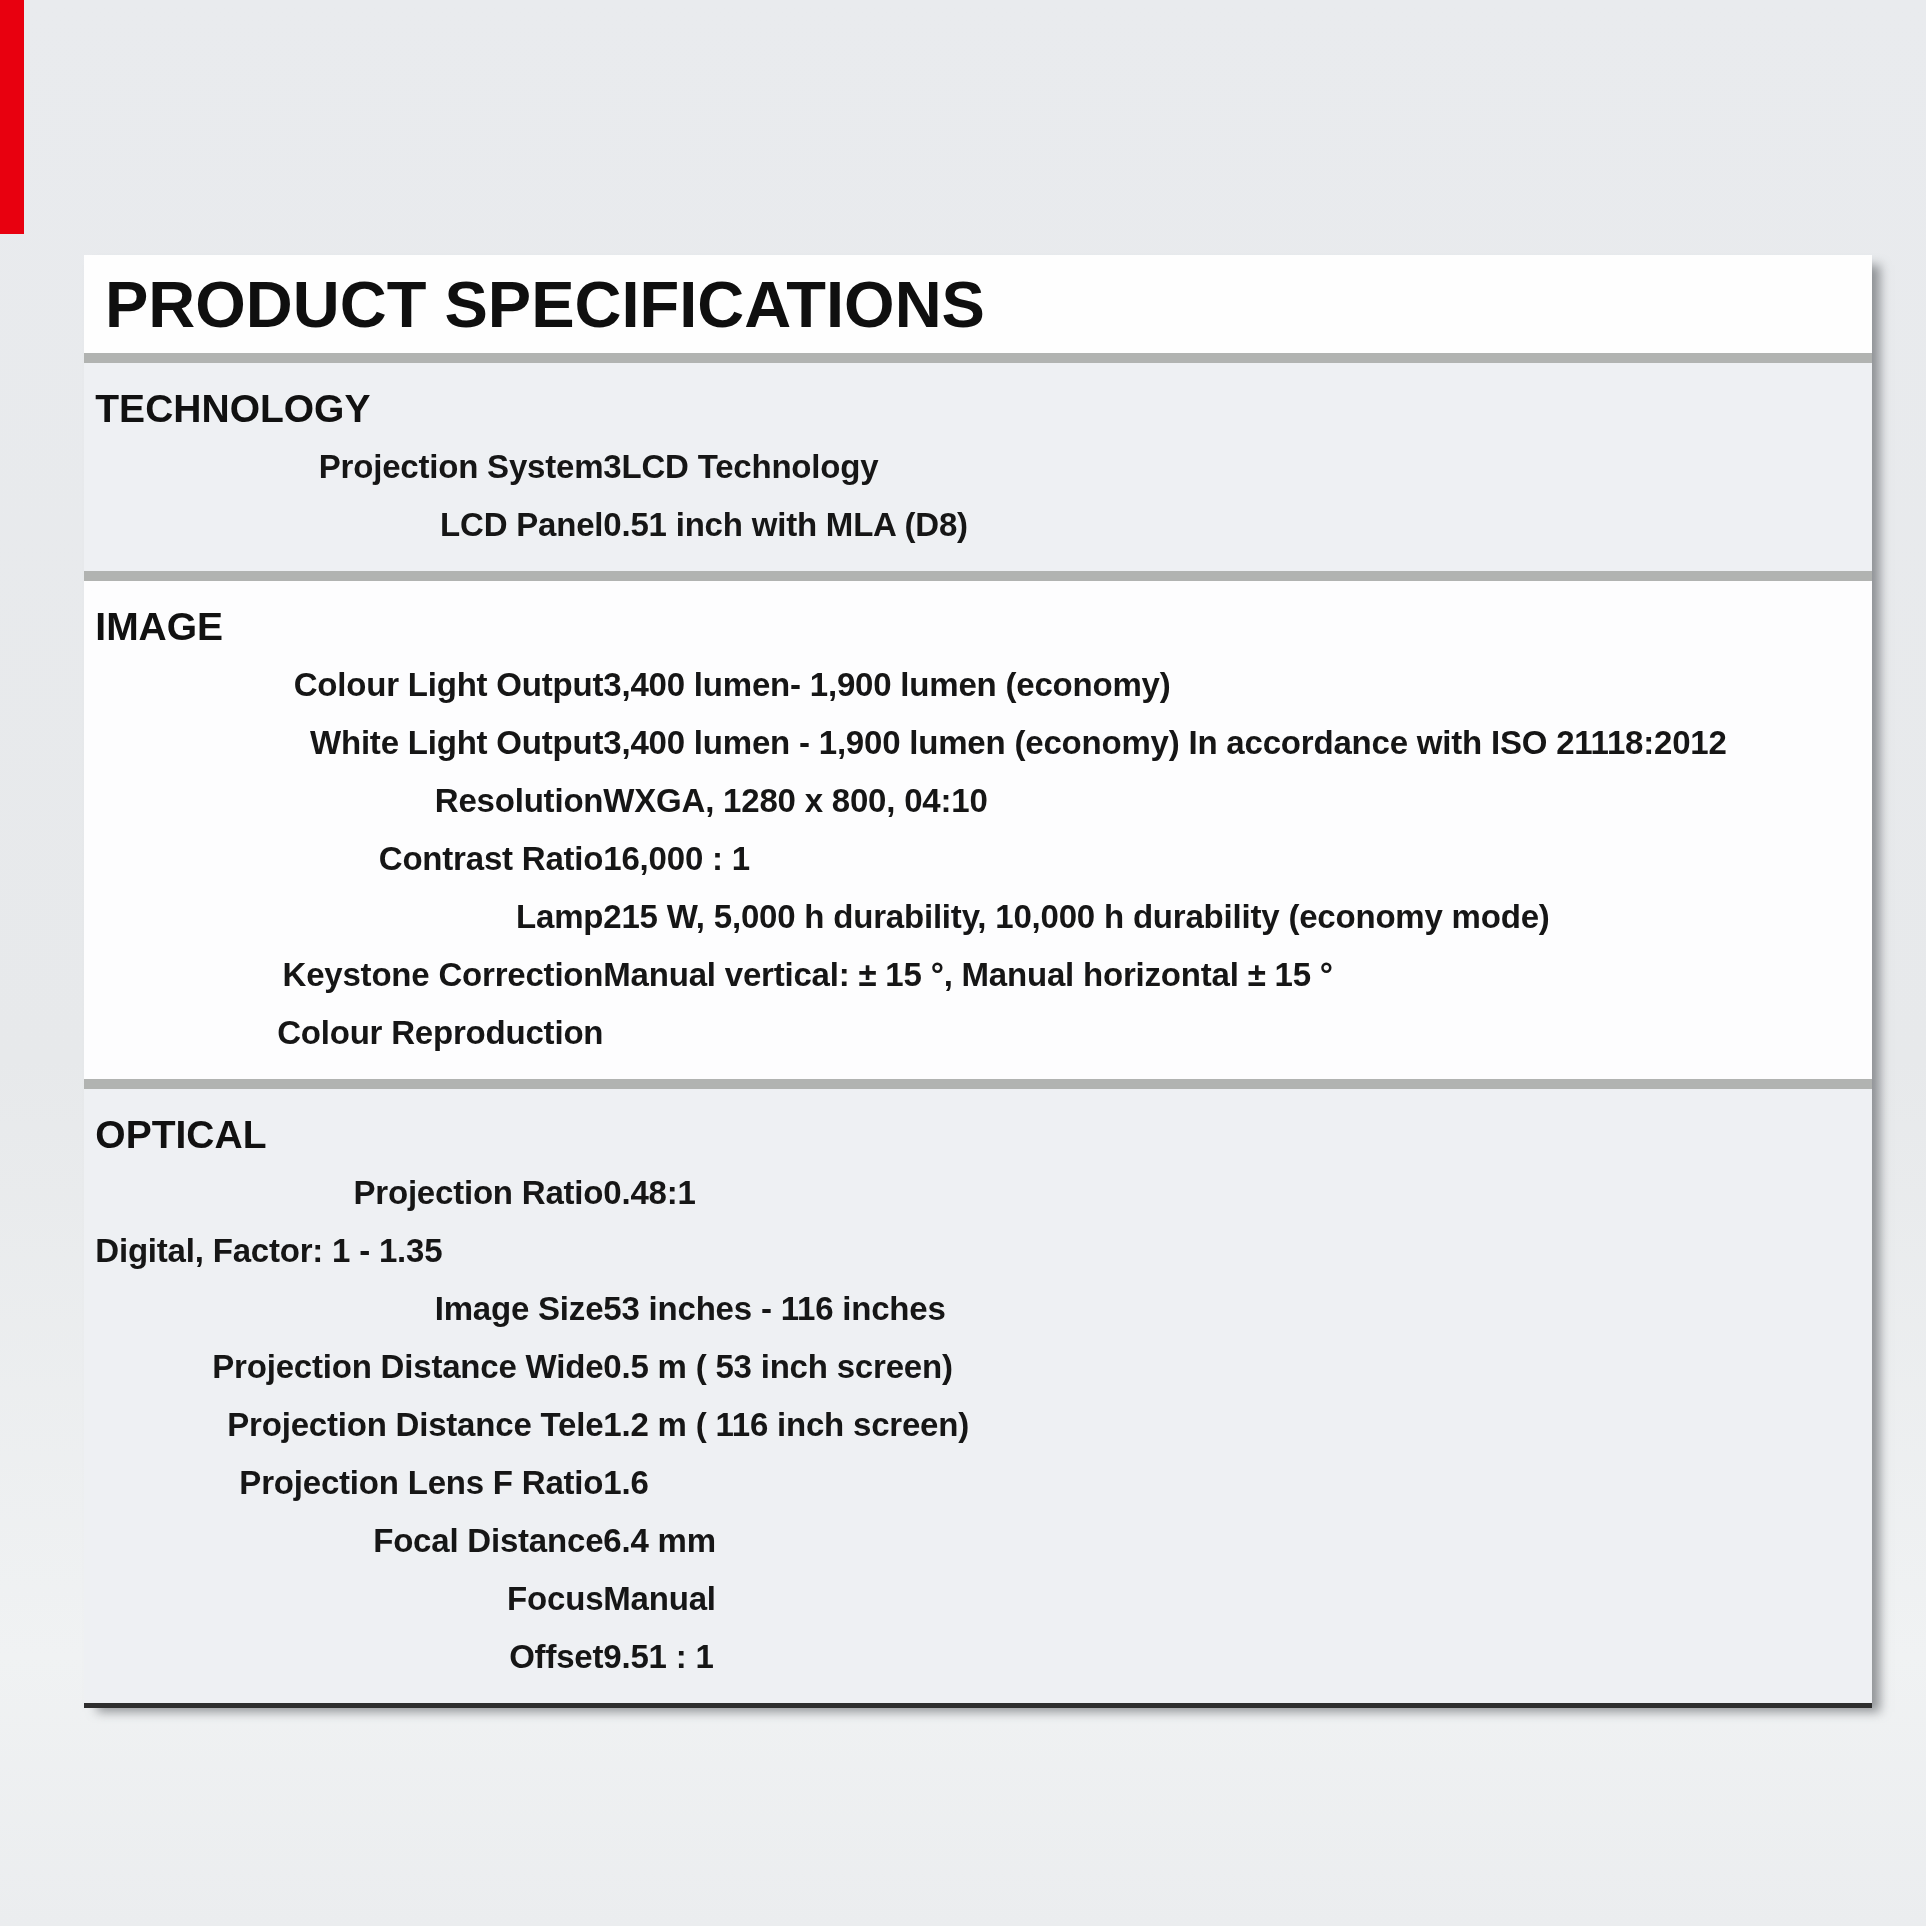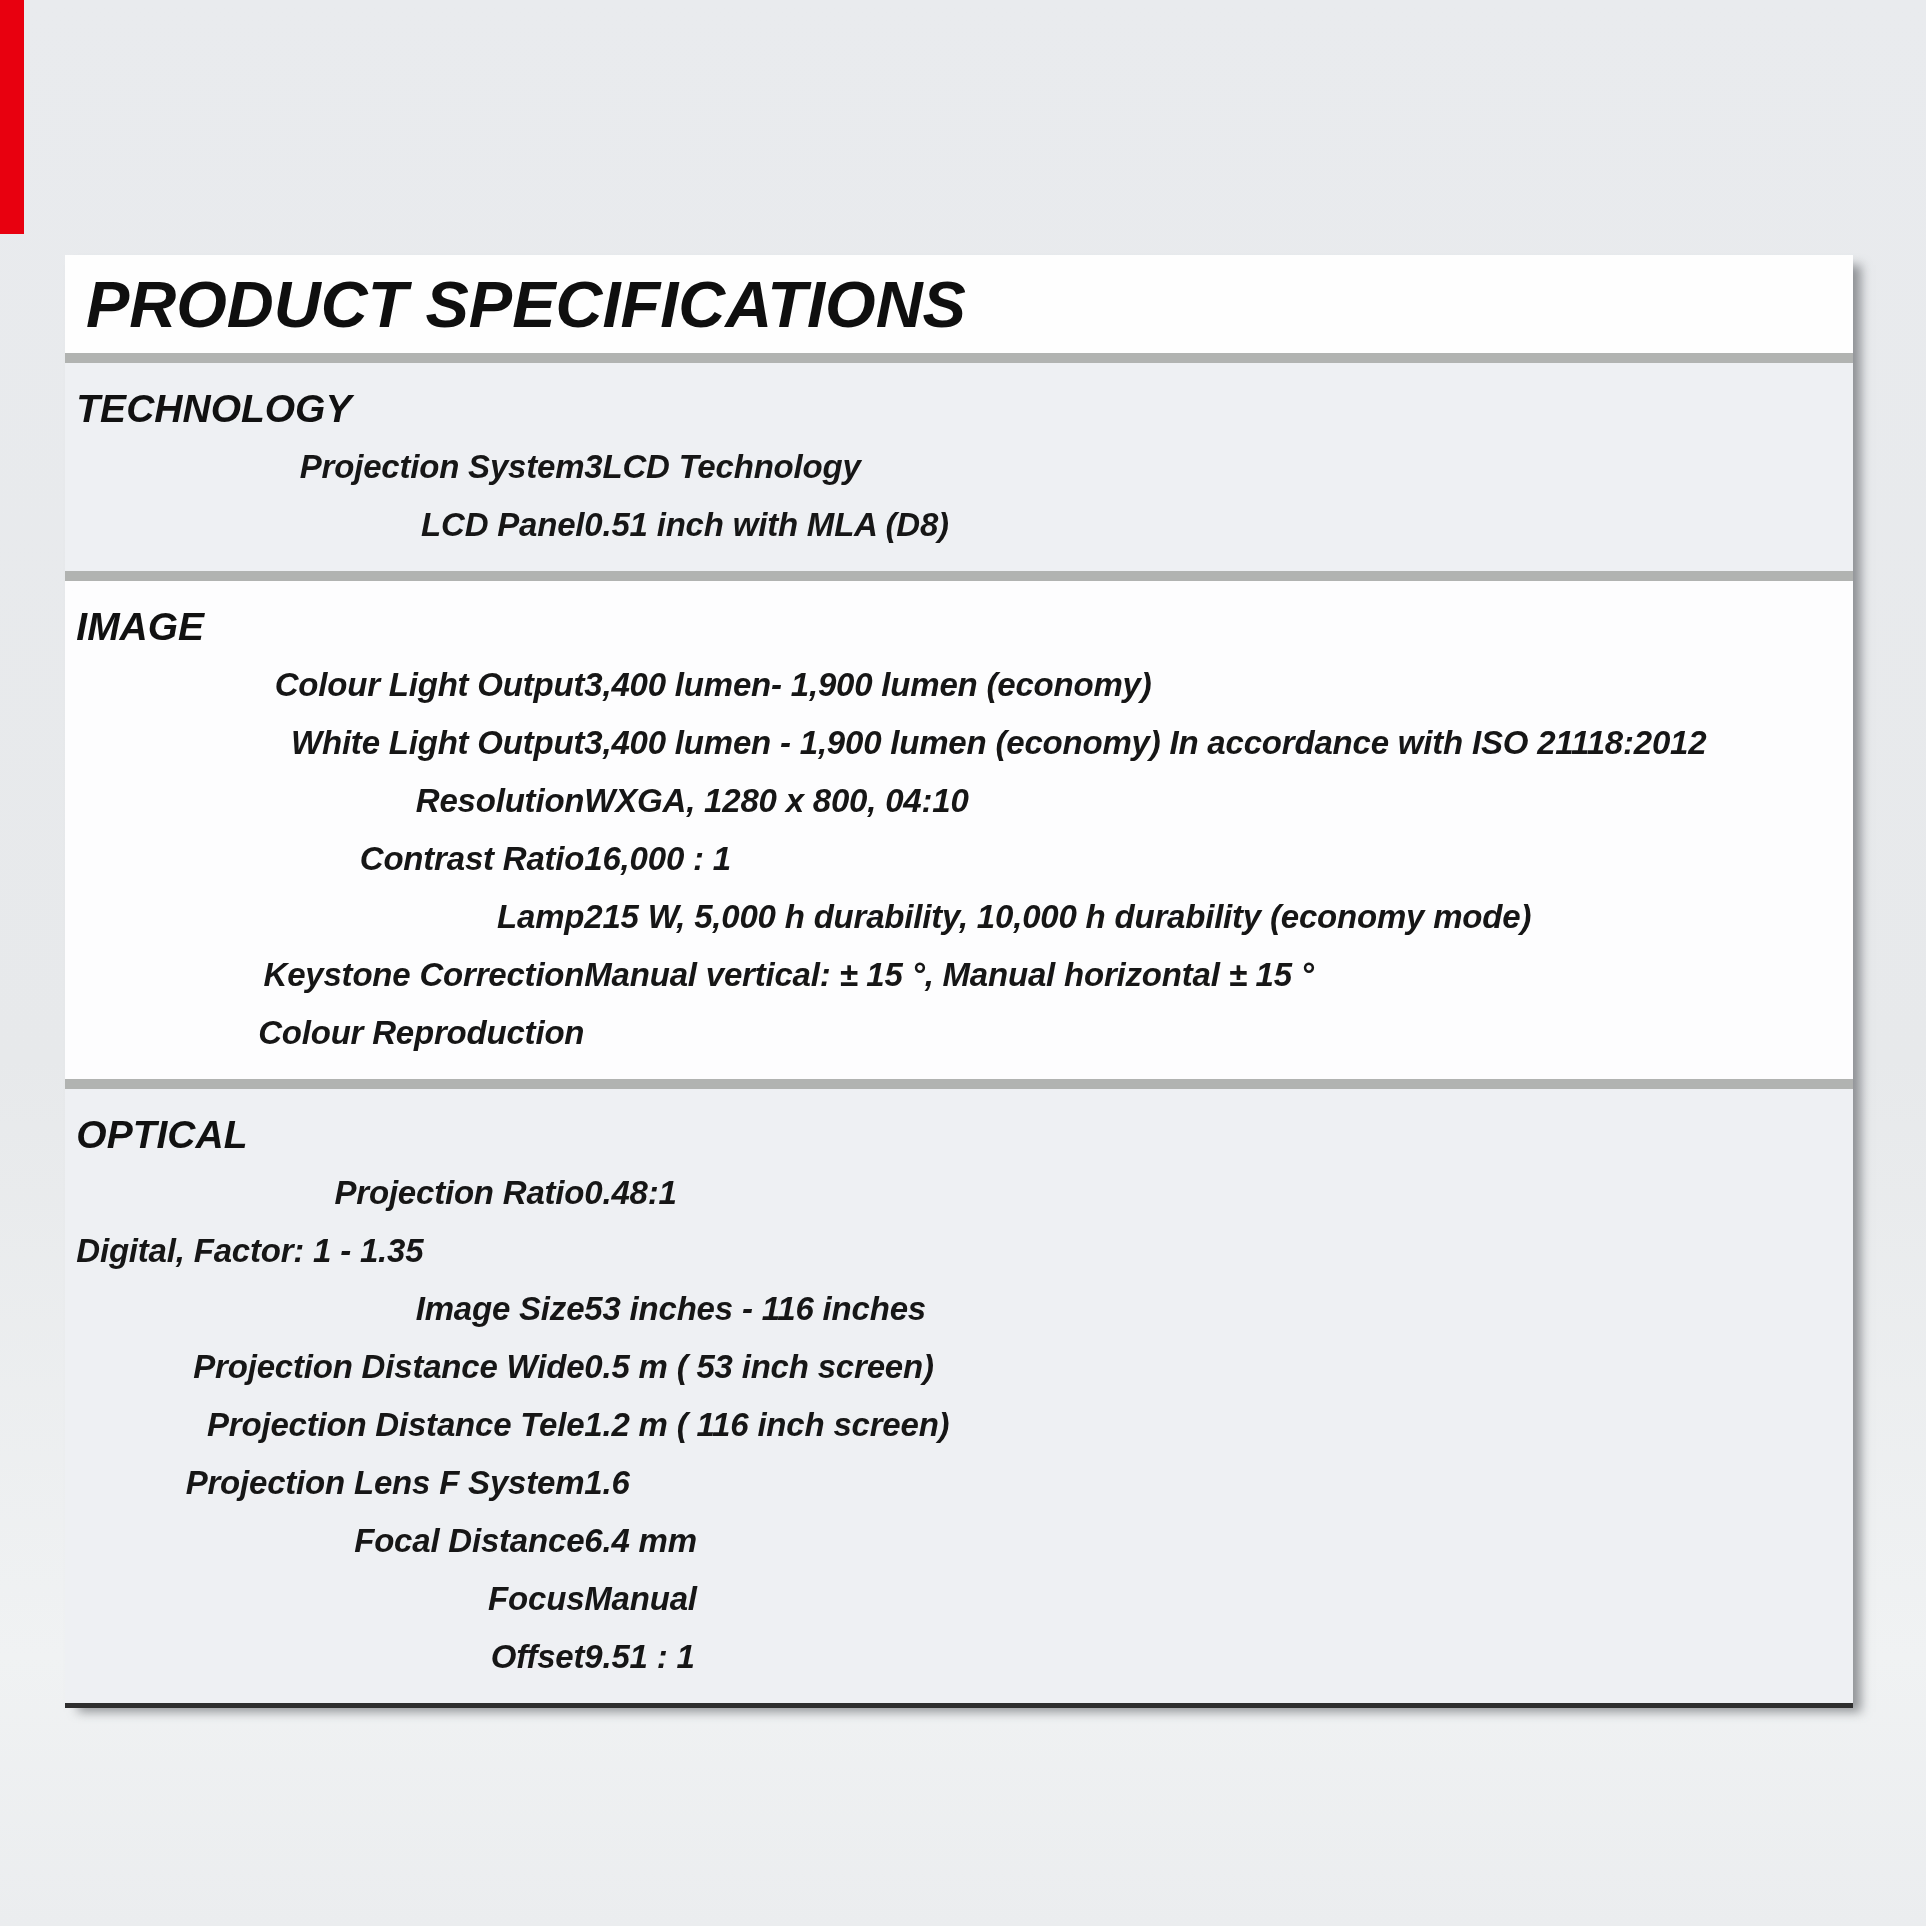--- a/index.html
+++ b/index.html
@@ -14,26 +14,25 @@
     width:1926px; height:1926px;
     background:linear-gradient(180deg,#e9ebee 0%,#e7e9eb 55%,#f0f2f3 86%,#ebedef 100%);
     overflow:hidden;
   }
   .accent-bar {
     position:absolute; left:0; top:0;
     width:24px; height:234px;
     background:#e8000f;
   }
   .card {
-    position:absolute; left:65px; top:255px;
+    position:absolute; left:84px; top:255px;
     width:1788px;
     background:#fdfdfe;
     border-bottom:5.7px solid #2e2e2e;
     box-shadow:10.6px 7px 10px -2.8px rgba(95,99,103,0.65);
-    font-style:italic;
   }
   .title-band {
     height:98px;
     background:#fefefe;
     display:flex; align-items:center;
     padding-left:21px;
   }
   .title {
     font-size:65px;
     color:#0f0f0f;
@@ -138,21 +137,21 @@
       </div>
       <div class="srow">
         <div class="lab">Projection Distance Wide</div>
         <div class="val">0.5 m ( 53 inch screen)</div>
       </div>
       <div class="srow">
         <div class="lab">Projection Distance Tele</div>
         <div class="val">1.2 m ( 116 inch screen)</div>
       </div>
       <div class="srow">
-        <div class="lab">Projection Lens F System</div>
+        <div class="lab">Projection Lens F Ratio</div>
         <div class="val">1.6</div>
       </div>
       <div class="srow">
         <div class="lab">Focal Distance</div>
         <div class="val">6.4 mm</div>
       </div>
       <div class="srow">
         <div class="lab">Focus</div>
         <div class="val">Manual</div>
       </div>

